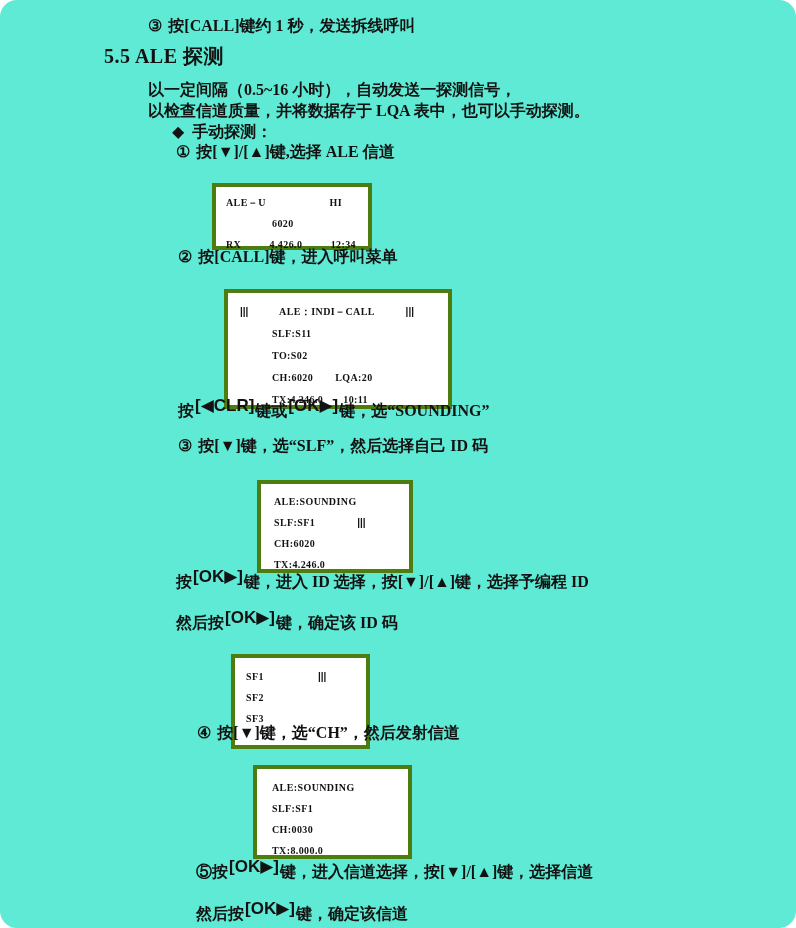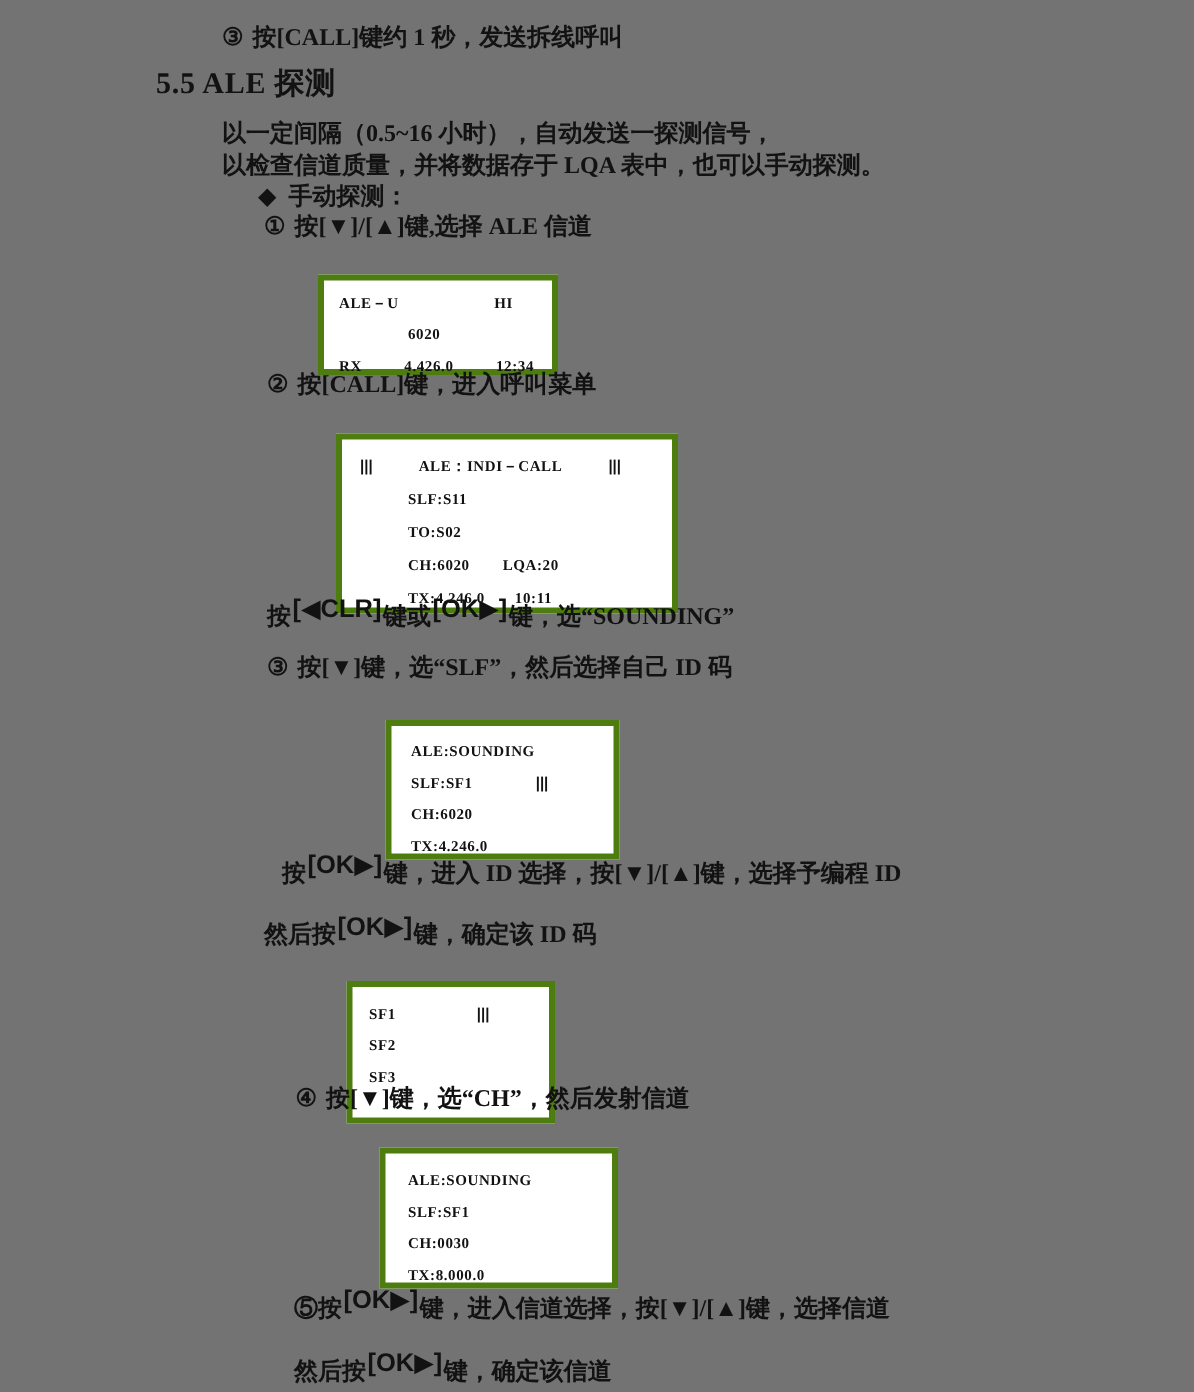--- a/index.html
+++ b/index.html
@@ -1,23 +1,24 @@
 <!DOCTYPE html>
 <html><head>
 <meta charset="utf-8">
 <style>
   html,body{margin:0;padding:0;background:#ffffff;}
   .page{
     position:relative;
     width:796px;height:928px;
-    background:#737373;
+    background:#5eead4;
     color:#121212;
     font-family:"Liberation Serif","DejaVu Serif",serif;
     font-weight:bold;
     overflow:hidden;
+    border-radius:17px;
   }
   .line{position:absolute;white-space:nowrap;font-size:16px;line-height:20px;}
   .heading{position:absolute;white-space:nowrap;font-size:20px;line-height:24px;letter-spacing:.5px;}
   .num{display:inline-block;margin-right:6px;}
   .key{
     font-family:"Liberation Sans","DejaVu Sans",sans-serif;
     font-weight:bold;
     font-size:17px;
     letter-spacing:0px;
     position:relative;
@@ -126,21 +127,21 @@
       <span class="bars" style="margin-left:42px;">|||</span>
     </div>
     <div class="srow">
       <span>CH:6020</span>
     </div>
     <div class="srow">
       <span>TX:4.246.0</span>
     </div>
   </div>
 
-  <div class="line" style="left:188px;top:572px;text-align:right;">
+  <div class="line" style="left:176px;top:572px;text-align:right;">
     <span>按</span><span class="key">[OK▶]</span><span>键，进入 ID 选择，按[▼]/[▲]键，选择予编程 ID</span>
   </div>
   <div class="line" style="left:176px;top:613px;">
     <span>然后按</span><span class="key">[OK▶]</span><span>键，确定该 ID 码</span>
   </div>
 
   <div class="screen" style="left:231px;top:638px;width:139px;height:95px;padding:8px 0 0 11px;">
     <div class="srow flexrow">
       <span>SF1</span>
       <span class="bars" style="margin-left:54px;">|||</span>

